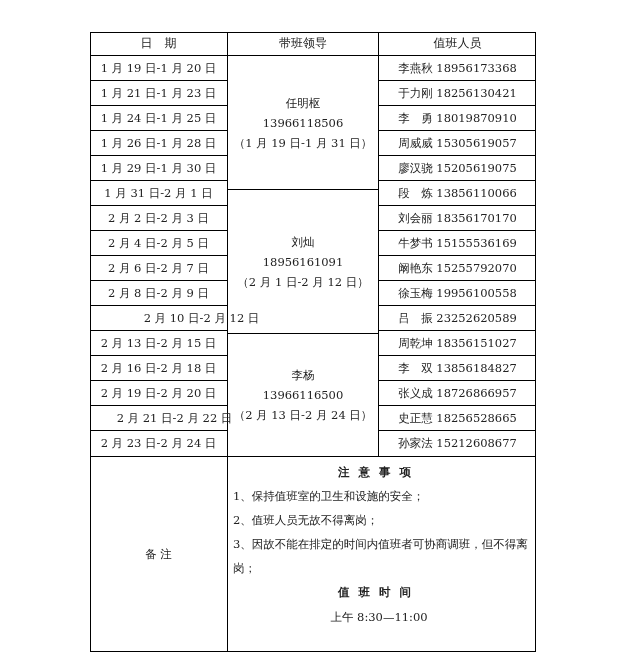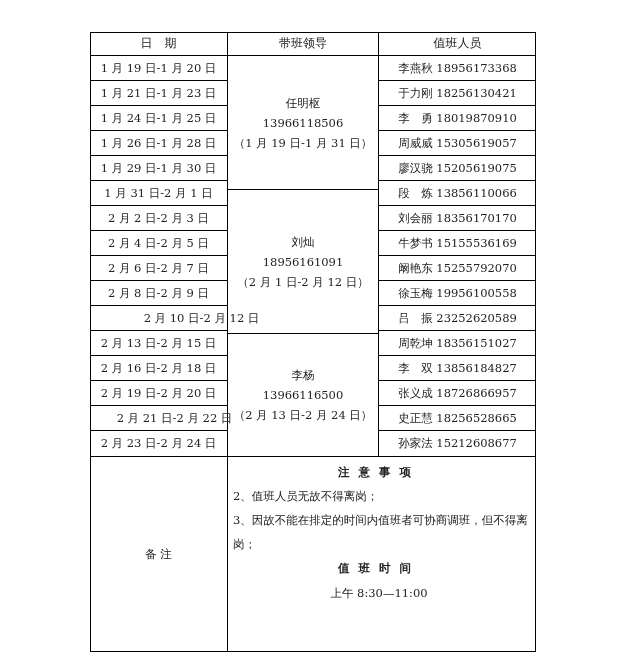--- a/index.html
+++ b/index.html
@@ -112,19 +112,20 @@
   <span>李杨</span>
   <span>13966116500</span>
   <span>（2 月 13 日-2 月 24 日）</span>
 </div>
 
 <div class="hline" style="left:90px;top:456px;width:446px;"></div>
 <div class="cell" style="left:90px;top:457px;width:137px;height:195px;">备 注</div>
 
 <div class="notes">
   <div class="t">注意事项</div>
+  <div class="l">1、保持值班室的卫生和设施的安全；</div>
   <div class="l">2、值班人员无故不得离岗；</div>
   <div class="l" style="white-space:normal;">3、因故不能在排定的时间内值班者可协商调班，但不得离岗；</div>
   <div class="t">值班时间</div>
   <div class="times">
     <span>上午 8:30—11:00</span>
   </div>
 </div>
 
 </body></html>

